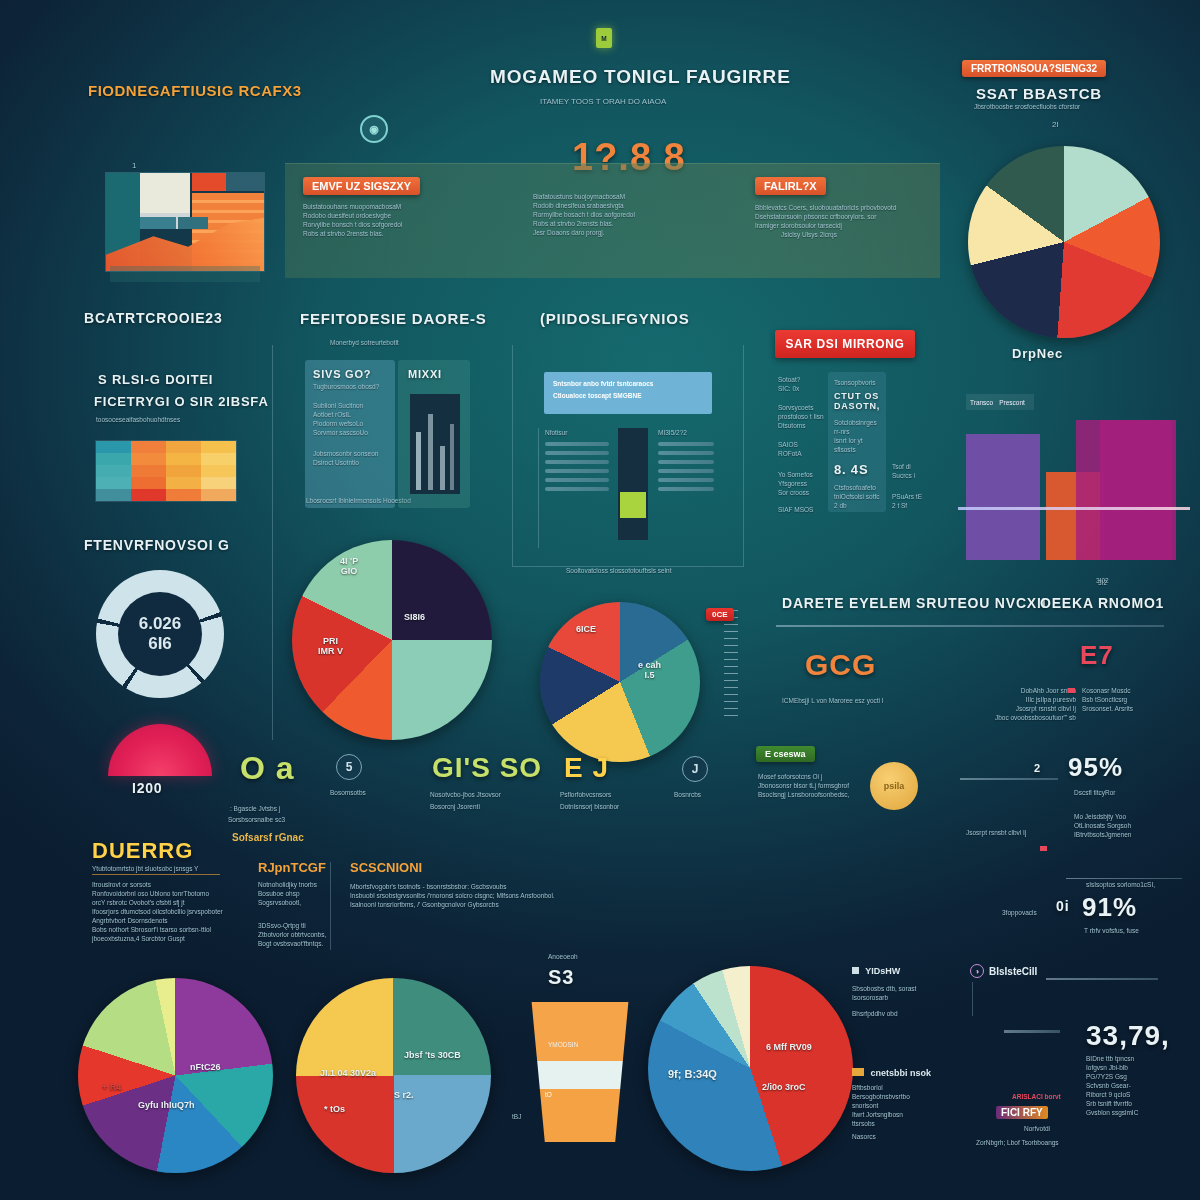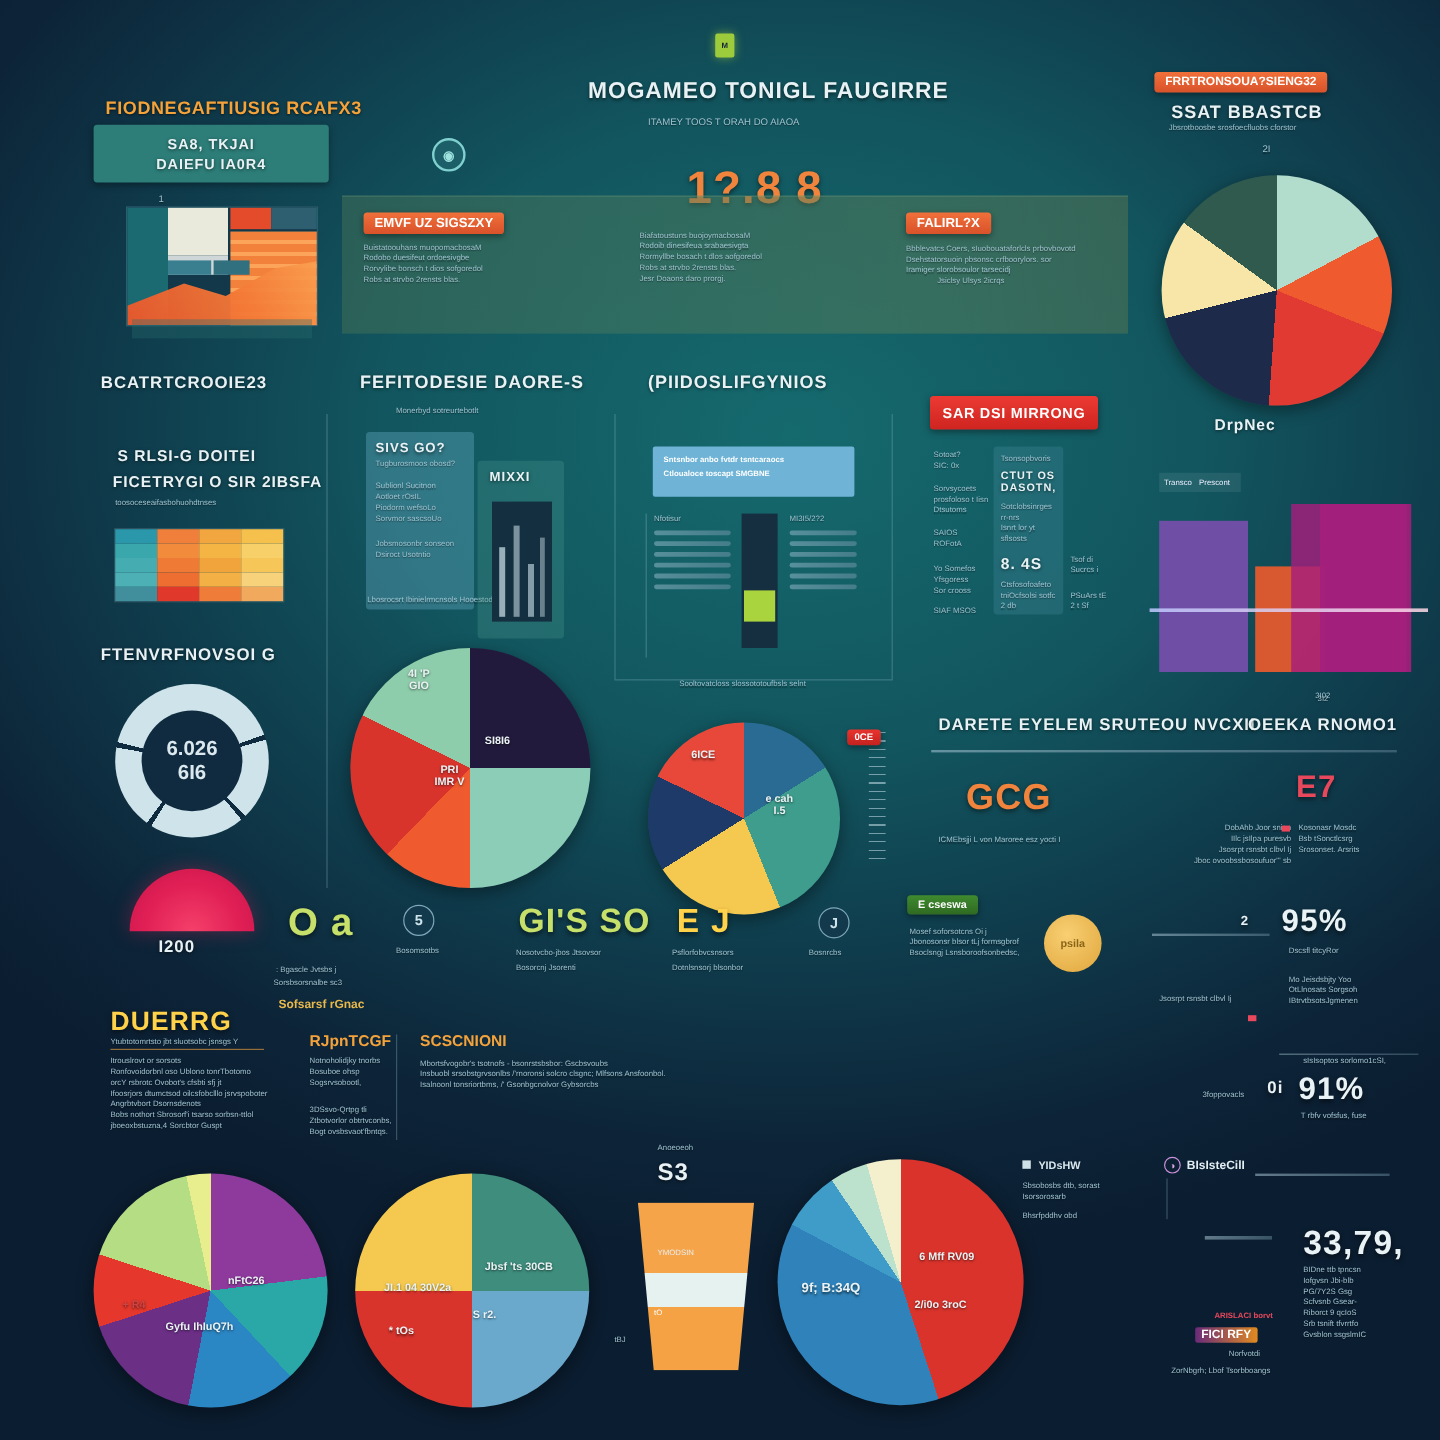--- a/index.html
+++ b/index.html
@@ -138,24 +138,20 @@
 <body>
 
 <div id="stage">
 
   <div class="abs nosel" style="left:596px; top:28px; width:16px; height:20px; background:#9ccb3b; border-radius:2px; display:flex; align-items:center; justify-content:center; box-shadow:0 0 8px rgba(156,203,59,.6);">
     <span class="xtiny" style="color:#123; font-weight:bold; filter:blur(.3px);">M</span>
   </div>
 
   <div class="abs hdr-gold nosel" id="tl-title">FIODNEGAFTIUSIG RCAFX3</div>
 
-  <div class="abs nosel" id="tl-sub">
-    <div class="hdr-white" style="font-size:12px; filter:blur(.4px);">SA8, TKJAI</div>
-    <div class="hdr-white" style="font-size:12px; filter:blur(.4px); margin-top:3px;">DAIEFU IA0R4</div>
-  </div>
 
   <div class="abs tiny blur-txt nosel" style="left:132px; top:160px;">1</div>
 
   <div class="abs" id="tl-chart">
     <div class="abs" style="left:0; top:0; width:34px; height:100px; background:#1b6a72;"></div>
     <div class="abs" style="left:34px; top:0; width:50px; height:40px; background:#e9eadb;"></div>
     <div class="abs" style="left:34px; top:40px; width:50px; height:16px; background:#cfd6d8;"></div>
     <div class="abs" style="left:86px; top:0; width:34px; height:18px; background:#e34b2a;"></div>
     <div class="abs" style="left:86px; top:20px; width:74px; height:80px; background:repeating-linear-gradient(180deg,#f2813c 0 7px,#fba45a 7px 10px);"></div>
     <div class="abs" style="left:120px; top:0; width:40px; height:18px; background:#2d5f70;"></div>
@@ -256,21 +252,21 @@
     <div class="xtiny blur-txt nosel" style="padding:2px 0 0 8px;">Tugburosmoos obosd?</div>
     <div class="xtiny blur-txt nosel" style="padding:10px 0 0 8px;">Sublionl Sucitnon</div>
     <div class="xtiny blur-txt nosel" style="padding-left:8px;">Aotloet rOsIL</div>
     <div class="xtiny blur-txt nosel" style="padding-left:8px;">Piodorm wefsoLo</div>
     <div class="xtiny blur-txt nosel" style="padding-left:8px;">Sorvmor sascsoUo</div>
     <div class="xtiny blur-txt nosel" style="padding:12px 0 0 8px;">Jobsmosonbr sonseon</div>
     <div class="xtiny blur-txt nosel" style="padding-left:8px;">Dsiroct Usotntio</div>
   </div>
   <div class="abs xtiny blur-txt nosel" style="left:306px; top:496px; width:160px;">Lbosrocsrt Ibinielrmcnsols  Hooestod</div>
 
-  <div class="abs card" style="left:398px; top:360px; width:72px; height:148px; background:rgba(70,150,140,.32);margin-top:24px;">
+  <div class="abs card" style="left:398px; top:360px; width:72px; height:148px; background:rgba(70,150,140,.32);">
     <div class="hdr-white nosel" style="font-size:11px; padding:8px 0 0 10px; filter:blur(.45px);">MIXXI</div>
     <div class="abs" style="left:12px; top:34px; width:50px; height:100px; background:#142f3f;">
       <div class="abs" style="left:6px; bottom:4px; width:5px; height:58px; background:#cfe6ec; opacity:.7;"></div>
       <div class="abs" style="left:18px; bottom:4px; width:5px; height:76px; background:#cfe6ec; opacity:.55;"></div>
       <div class="abs" style="left:30px; bottom:4px; width:5px; height:44px; background:#cfe6ec; opacity:.6;"></div>
       <div class="abs" style="left:40px; bottom:4px; width:4px; height:66px; background:#cfe6ec; opacity:.45;"></div>
     </div>
   </div>
 
   <div class="abs hdr-white nosel" style="left:540px; top:310px; font-size:15px;">(PIIDOSLIFGYNIOS</div>
@@ -376,21 +372,21 @@
   <div class="abs hdr-white nosel" style="left:132px; top:780px; font-size:14px; filter:blur(.5px);">I200</div>
 
   <div class="abs pie" style="left:292px; top:540px; width:200px; height:200px;
        background:conic-gradient(from 0deg,
          #221a3d 0deg 90deg,
          #8bcdb6 90deg 180deg,
          #ef5a2f 180deg 224deg,
          #d8342c 224deg 296deg,
          #8ecdab 296deg 360deg);"></div>
   <div class="abs pie-lbl nosel" style="left:404px; top:612px;">SI8I6</div>
-  <div class="abs pie-lbl nosel" style="left:318px; top:636px;margin-left:44px;">PRI<br>IMR V</div>
+  <div class="abs pie-lbl nosel" style="left:318px; top:636px;">PRI<br>IMR V</div>
   <div class="abs pie-lbl nosel" style="left:340px; top:556px;">4I 'P<br>GIO</div>
 
   <div class="abs pie" style="left:540px; top:602px; width:160px; height:160px;
        background:conic-gradient(from 0deg,
          #2a6b94 0deg 58deg,
          #3e9d8c 58deg 158deg,
          #f5c94f 158deg 238deg,
          #1d3a68 238deg 296deg,
          #e8483a 296deg 360deg);"></div>
   <div class="abs pie-lbl nosel" style="left:638px; top:660px;">e cah<br>I.5</div>
@@ -559,20 +555,32 @@
   <div class="abs nosel" style="left:852px; top:966px; width:110px;">
     <div class="nosel" style="font-size:9px; font-weight:bold; color:#dce9ee; filter:blur(.4px);">
       <span style="display:inline-block; width:7px; height:7px; background:#cfe0e6; margin-right:4px;"></span>
       <span>YIDsHW</span>
     </div>
     <div class="xtiny blur-txt nosel" style="margin-top:8px;">Sbsobosbs dtb, sorast</div>
     <div class="xtiny blur-txt nosel">Isorsorosarb</div>
     <div class="xtiny blur-txt nosel" style="margin-top:7px;">Bhsrfpddhv obd</div>
   </div>
 
+  <div class="abs nosel" style="left:852px; top:1068px; width:120px;">
+    <div class="nosel" style="font-size:9px; font-weight:bold; color:#dce9ee; filter:blur(.4px);">
+      <span style="display:inline-block; width:12px; height:8px; background:#e6a83c; margin-right:4px;"></span>
+      <span>cnetsbbi nsok</span>
+    </div>
+    <div class="xtiny blur-txt nosel" style="margin-top:5px;">Bftbsborlol</div>
+    <div class="xtiny blur-txt nosel">Bersogbotnsbvsrtbo</div>
+    <div class="xtiny blur-txt nosel">snorisont</div>
+    <div class="xtiny blur-txt nosel">Itwrt Jortsnglbosn</div>
+    <div class="xtiny blur-txt nosel">ttsrsobs</div>
+    <div class="xtiny blur-txt nosel" style="margin-top:4px;">Nasorcs</div>
+  </div>
 
   <div class="abs nosel" style="left:970px; top:964px; display:flex; align-items:center; gap:5px;">
     <span class="circ-badge" style="width:14px; height:14px; border:1.5px solid #c98fd8; color:#d9a8e6; font-size:8px;">◑</span>
     <span class="nosel" style="font-size:10px; font-weight:bold; color:#e3eef2; filter:blur(.4px);">BIsIsteCilI</span>
   </div>
   <div class="abs rule" style="left:1046px; top:978px; width:112px; height:2px;"></div>
   <div class="abs vdiv" style="left:972px; top:982px; height:34px;"></div>
 
   <div class="abs rule" style="left:1004px; top:1030px; width:56px; height:3px;"></div>
   <div class="abs bignum num-white nosel" style="left:1086px; top:1020px; font-size:28px;">33,79,</div>

